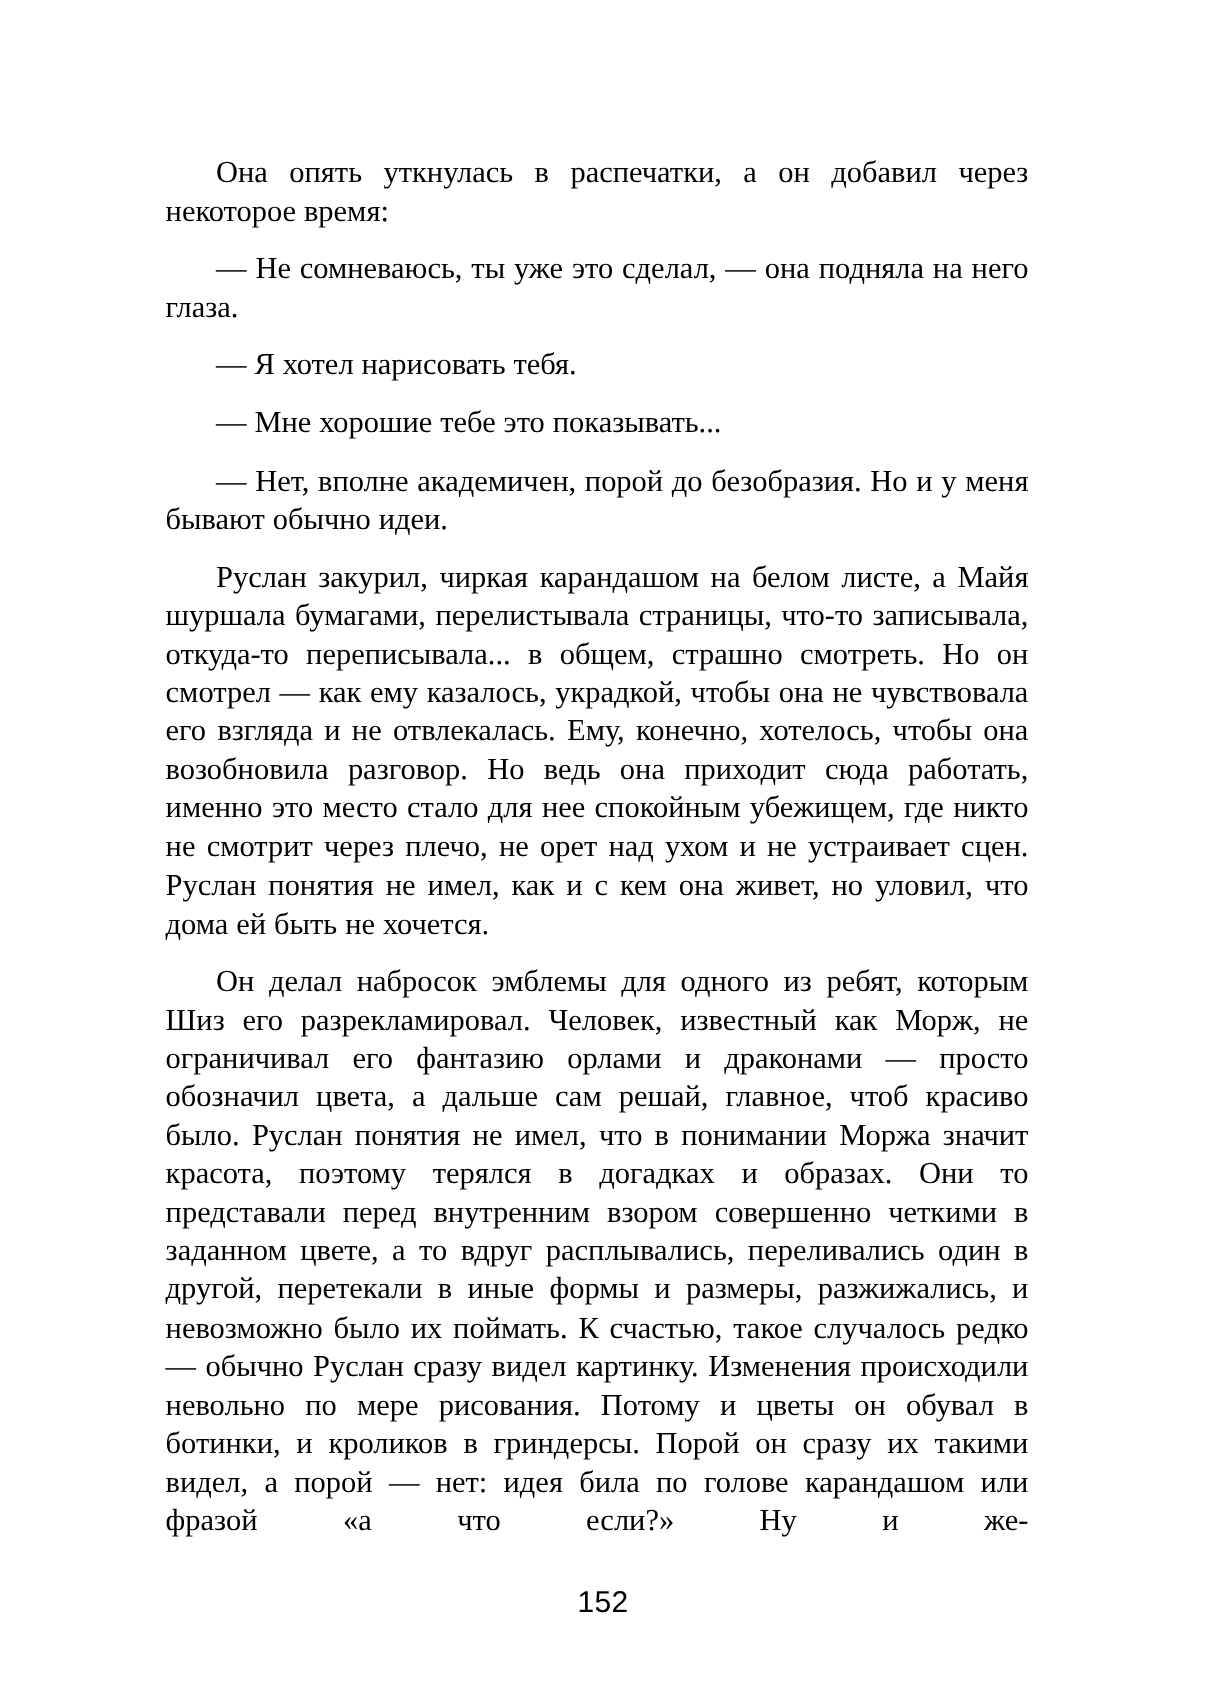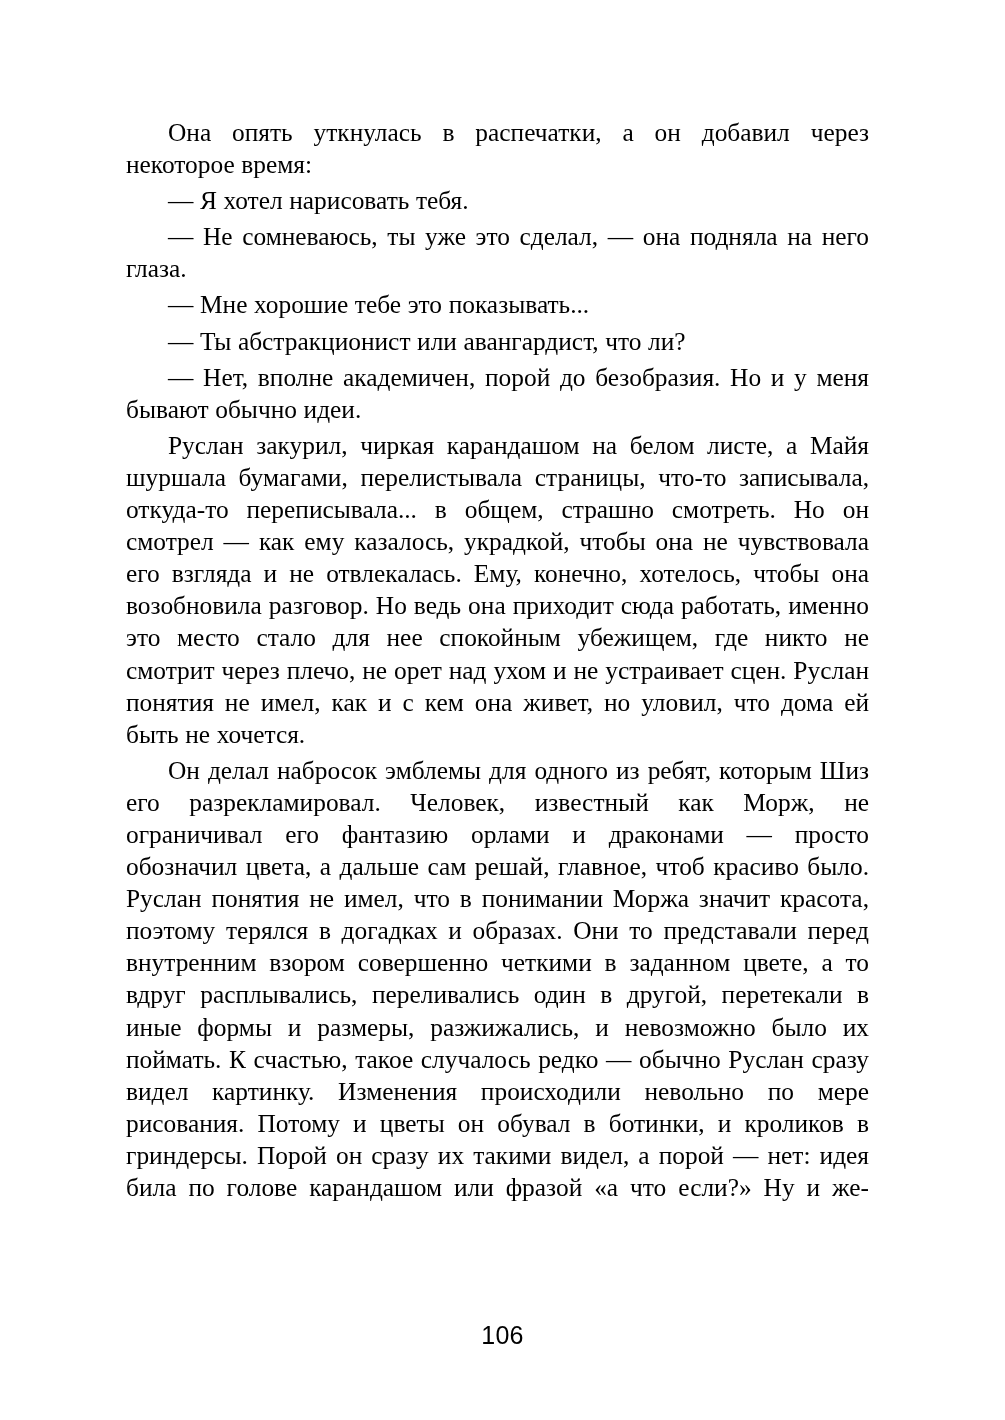--- a/index.html
+++ b/index.html
@@ -21,21 +21,21 @@
   }
 
   .text-column {
     position: absolute;
     left: 122px;
     top: 112px;
     width: 751px;
   }
 
   .para {
-    margin: 4px;
+    margin: 16px;
     font-size: 25.4px;
     line-height: 32.1px;
     text-align: justify;
     text-justify: inter-word;
     hyphens: manual;
     -webkit-hyphens: manual;
     text-indent: 42px;
     word-spacing: 0.01em;
   }
 
@@ -61,31 +61,30 @@
 </style>
 </head>
 <body>
 
 <div class="page">
 
   <div class="text-column">
 
     <p class="para">Она опять уткнулась в распечатки, а он добавил через некоторое время:</p>
 
+    <p class="para">— Не сомневаюсь, ты уже это сделал, — она подняла на него глаза.</p>
+
     <p class="para">— Я хотел нарисовать тебя.</p>
-
-    <p class="para">— Не сомневаюсь, ты уже это сделал, — она подняла на него глаза.</p>
 
     <p class="para">— Мне хорошие тебе это показывать...</p>
 
-    <p class="para">— Ты абстракционист или авангардист, что ли?</p>
 
     <p class="para">— Нет, вполне академичен, порой до безобразия. Но и у меня бывают обычно идеи.</p>
 
     <p class="para">Руслан закурил, чиркая карандашом на белом листе, а Майя шуршала бумагами, перелистывала страницы, что-то записывала, откуда-то переписывала... в общем, страшно смотреть. Но он смотрел — как ему казалось, украдкой, чтобы она не чувствовала его взгляда и не отвлекалась. Ему, конечно, хотелось, чтобы она возобновила разговор. Но ведь она приходит сюда работать, именно это место стало для нее спокойным убежищем, где никто не смотрит через плечо, не орет над ухом и не устраивает сцен. Руслан понятия не имел, как и с кем она живет, но уловил, что дома ей быть не хочется.</p>
 
     <p class="para continues">Он делал набросок эмблемы для одного из ребят, которым Шиз его разрекламировал. Человек, известный как Морж, не ограничивал его фантазию орлами и драконами — просто обозначил цвета, а дальше сам решай, главное, чтоб красиво было. Руслан понятия не имел, что в понимании Моржа значит красота, поэтому терялся в догадках и образах. Они то представали перед внутренним взором совершенно четкими в заданном цвете, а то вдруг расплывались, переливались один в другой, перетекали в иные формы и размеры, разжижались, и невозможно было их поймать. К счастью, такое случалось редко — обычно Руслан сразу видел картинку. Изменения происходили невольно по мере рисования. Потому и цветы он обувал в ботинки, и кроликов в гриндерсы. Порой он сразу их такими видел, а порой — нет: идея била по голове карандашом или фразой «а что если?» Ну и же-</p>
 
   </div>
 
-  <div class="page-number">106</div>
+  <div class="page-number">152</div>
 
 </div>
 
 </body></html>

